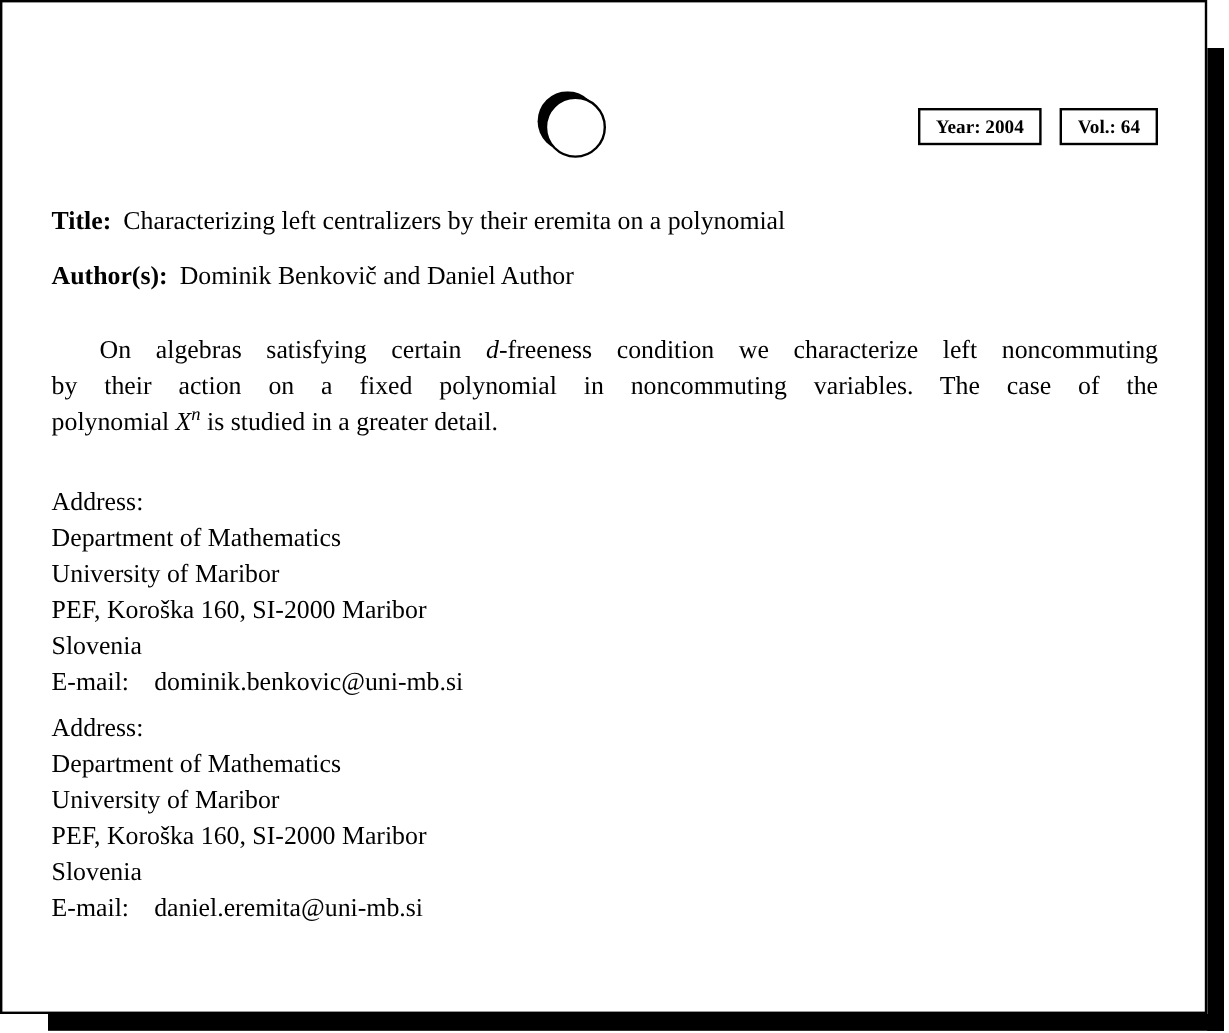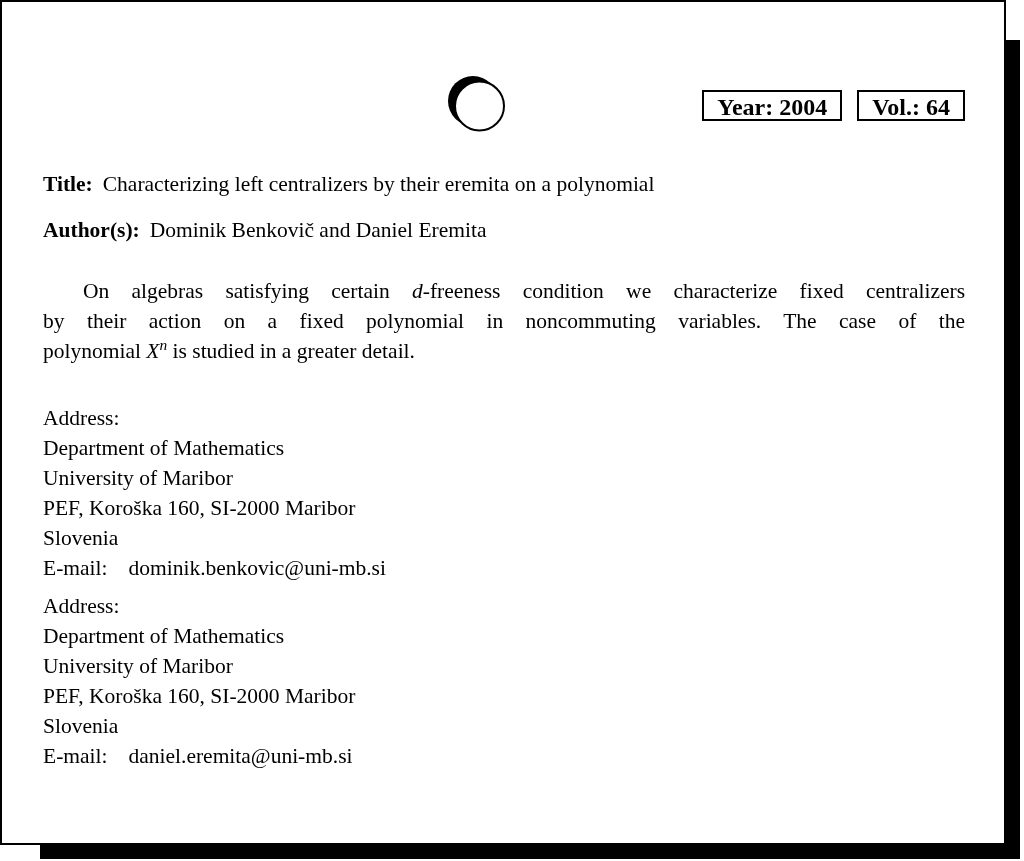--- a/index.html
+++ b/index.html
@@ -47,21 +47,21 @@
     height: 58px;
   }
   .logo-wrap { margin-left: 404px; width: 60px; height: 58px; }
   .boxes { margin-left: auto; display: flex; gap: 15px; }
   .hbox {
     border: 2px solid #000;
     box-sizing: border-box;
     height: 31px;
     padding: 1px 13px 0 13px;
     font-weight: bold;
-    font-size: 24px;
+    font-size: 16px;
     line-height: 28px;
     white-space: nowrap;
   }
 
   .body-text { font-size: 21.5px; line-height: 30px; }
 
   .title-line { margin: 35px 0 0 0; }
   .author-line { margin: 16px 0 0 0; }
   .lead-label { font-weight: bold; margin-right: 10px; }
 
@@ -99,24 +99,24 @@
         <div class="boxes">
           <div class="hbox">Year: 2004</div>
           <div class="hbox">Vol.: 64</div>
         </div>
       </div>
 
       <div class="body-text">
 
         <p class="title-line"><span class="lead-label">Title:</span><span>Characterizing left centralizers by their eremita on a polynomial</span></p>
 
-        <p class="author-line"><span class="lead-label">Author(s):</span><span>Dominik Benkovič and Daniel Eremita</span></p>
+        <p class="author-line"><span class="lead-label">Author(s):</span><span>Dominik Benkovič and Daniel Author</span></p>
 
         <div class="abstract">
-          <div class="abs-line abs-just abs-indent"><span>On algebras satisfying certain </span><span class="mvar">d</span><span>-freeness condition we characterize fixed centralizers</span></div>
+          <div class="abs-line abs-just abs-indent"><span>On algebras satisfying certain </span><span class="mvar">d</span><span>-freeness condition we characterize left noncommuting</span></div>
           <div class="abs-line abs-just"><span>by their action on a fixed polynomial in noncommuting variables. The case of the</span></div>
           <div class="abs-line"><span>polynomial </span><span class="mvar">X</span><sup class="mvar">n</sup><span> is studied in a greater detail.</span></div>
         </div>
 
         <div>
           <div class="addr-heading first">Address:</div>
           <div class="addr-line">Department of Mathematics</div>
           <div class="addr-line">University of Maribor</div>
           <div class="addr-line">PEF, Koroška 160, SI-2000 Maribor</div>
           <div class="addr-line">Slovenia</div>

